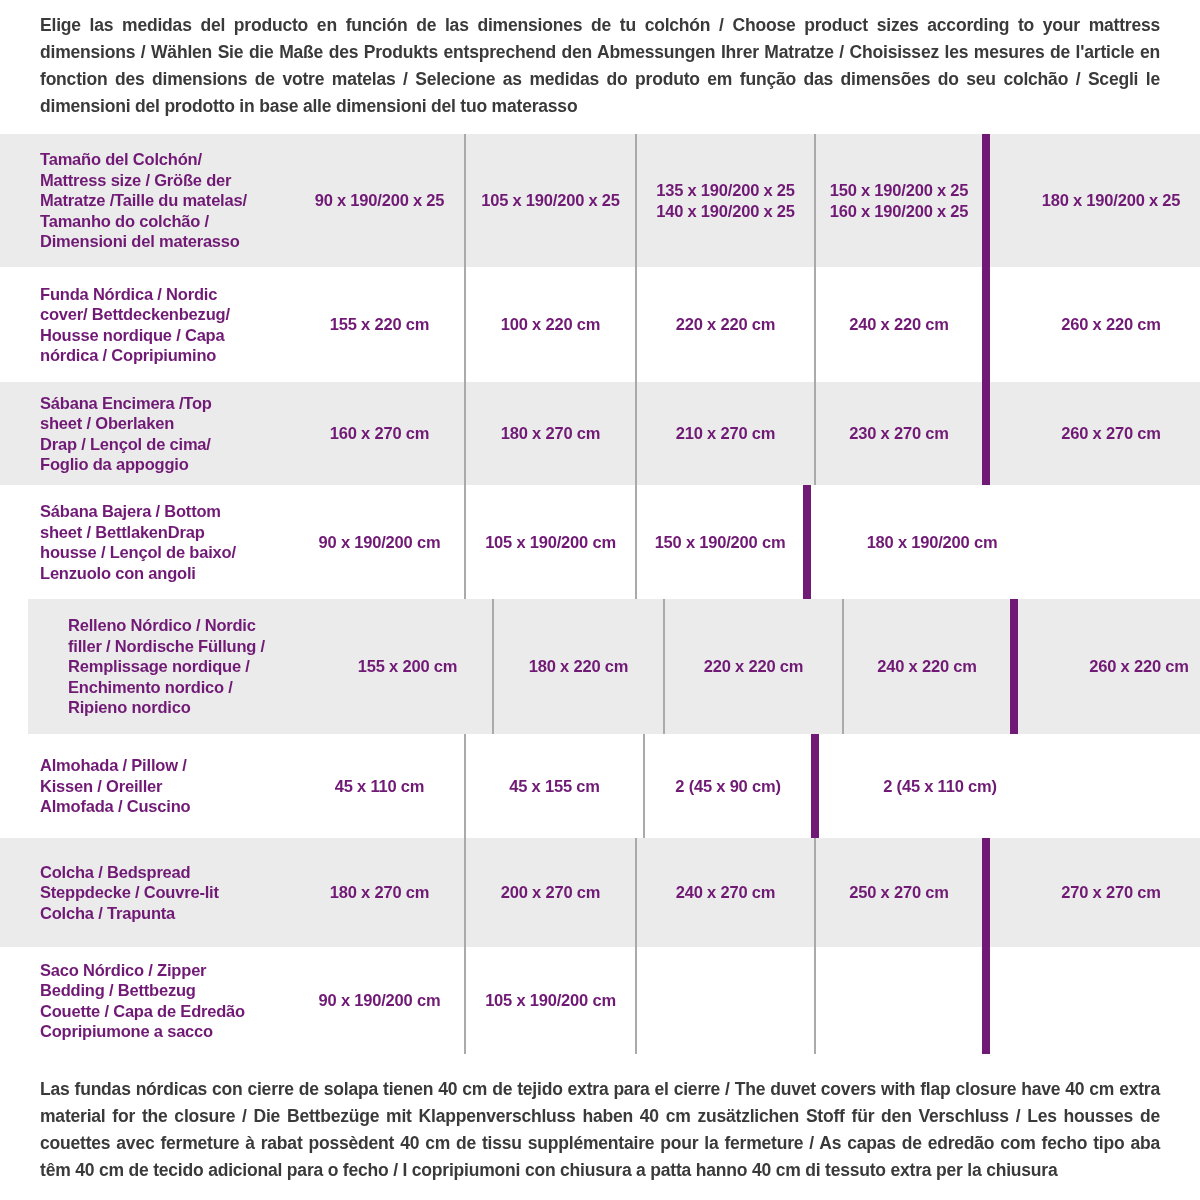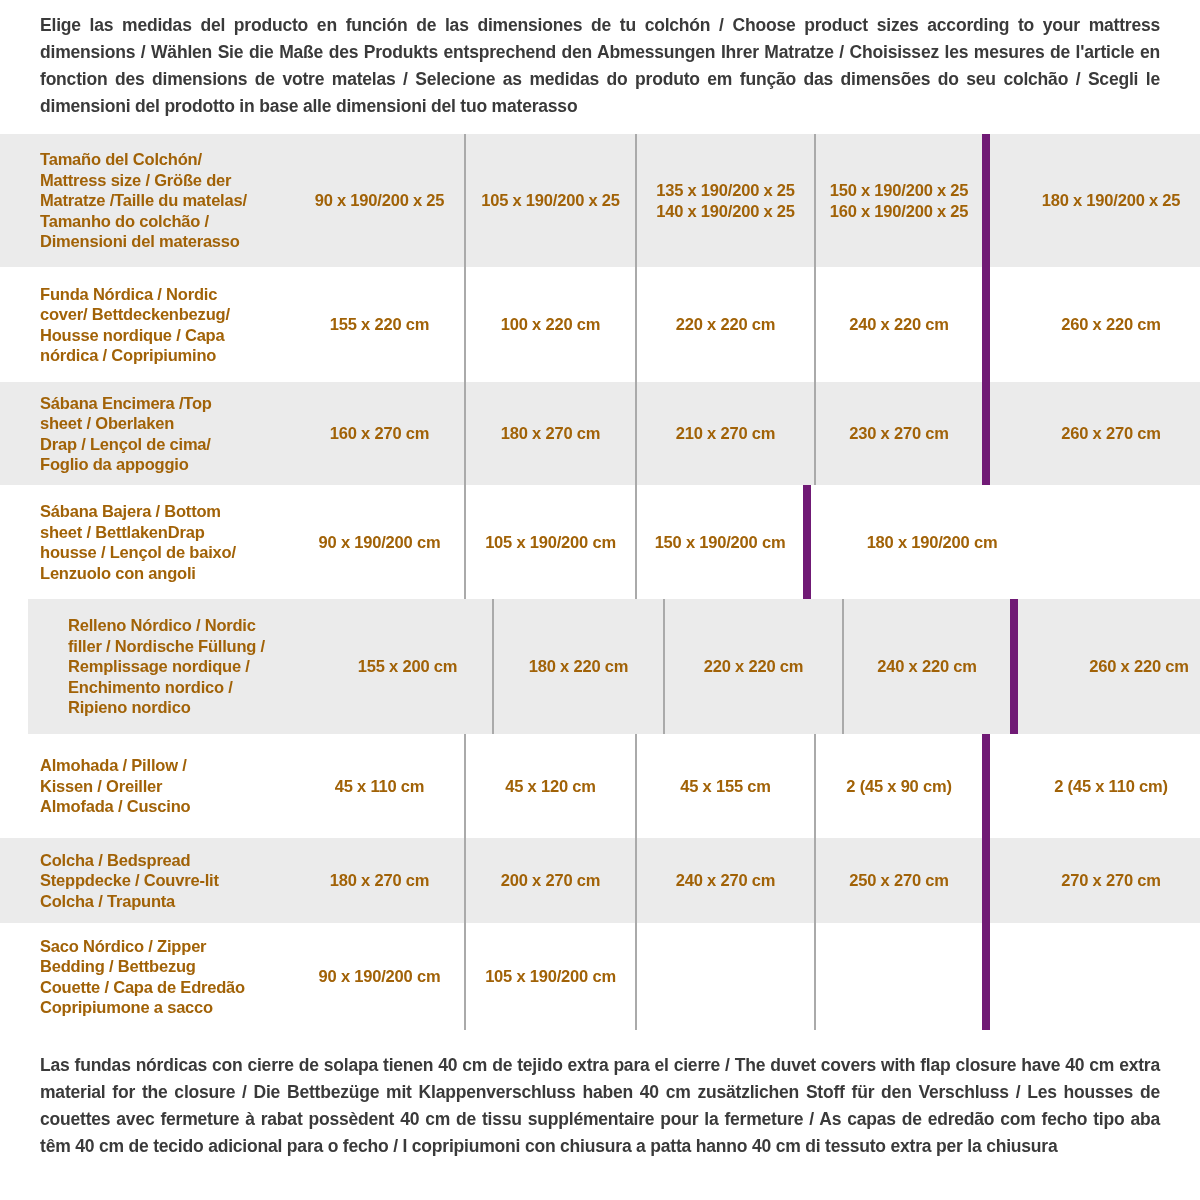--- a/index.html
+++ b/index.html
@@ -27,41 +27,41 @@
   .trow.white{background:#ffffff;}
   .cell{
     box-sizing:border-box;
     display:flex;align-items:center;justify-content:center;
     text-align:center;
     white-space:pre-line;
     font-weight:bold;
     font-size:16.5px;
     line-height:20.5px;
     letter-spacing:-0.2px;
-    color:#a16207;
+    color:#701a75;
   }
   .cell.label{
     justify-content:flex-start;
     text-align:left;
     padding-left:40px;
     padding-right:10px;
   }
   .c1{width:295px;}
   .c2{width:171px;border-right:2px solid #aaaaaa;}
   .c3{width:171px;border-right:2px solid #aaaaaa;}
   .c4{width:179px;border-right:2px solid #aaaaaa;}
   .c5{width:174px;border-right:8px solid #701a75;}
   .c6{width:210px;padding-left:32px;}
   .r1{height:133px;}
   .r2{height:115px;}
   .r3{height:103px;}
   .r4{height:114px;}
   .r5{height:135px;margin-left:28px;}
   .r6{height:104px;}
-  .r7{height:85px;}
+  .r7{height:109px;}
   .r8{height:107px;justify-content:space-between;}
 </style>
 </head>
 <body>
 
 <p class="intro">Elige las medidas del producto en función de las dimensiones de tu colchón / Choose product sizes according to your mattress dimensions / Wählen Sie die Maße des Produkts entsprechend den Abmessungen Ihrer Matratze / Choisissez les mesures de l'article en fonction des dimensions de votre matelas / Selecione as medidas do produto em função das dimensões do seu colchão / Scegli le dimensioni del prodotto in base alle dimensioni del tuo materasso</p>
 
 <div class="size-table">
 
   <div class="trow gray r1">
@@ -125,21 +125,20 @@
     <div class="cell c4">220 x 220 cm</div>
     <div class="cell c5">240 x 220 cm</div>
     <div class="cell c6">260 x 220 cm</div>
   </div>
 
   <div class="trow white r6">
     <div class="cell label c1">Almohada  / Pillow /
 Kissen / Oreiller
 Almofada / Cuscino</div>
     <div class="cell c2">45 x 110 cm</div>
-    <div class="cell c3">45 x 120 cm</div>
     <div class="cell c4">45 x 155 cm</div>
     <div class="cell c5">2 (45 x 90 cm)</div>
     <div class="cell c6">2 (45 x 110 cm)</div>
   </div>
 
   <div class="trow gray r7">
     <div class="cell label c1">Colcha / Bedspread
 Steppdecke / Couvre-lit
 Colcha / Trapunta</div>
     <div class="cell c2">180 x 270 cm</div>

